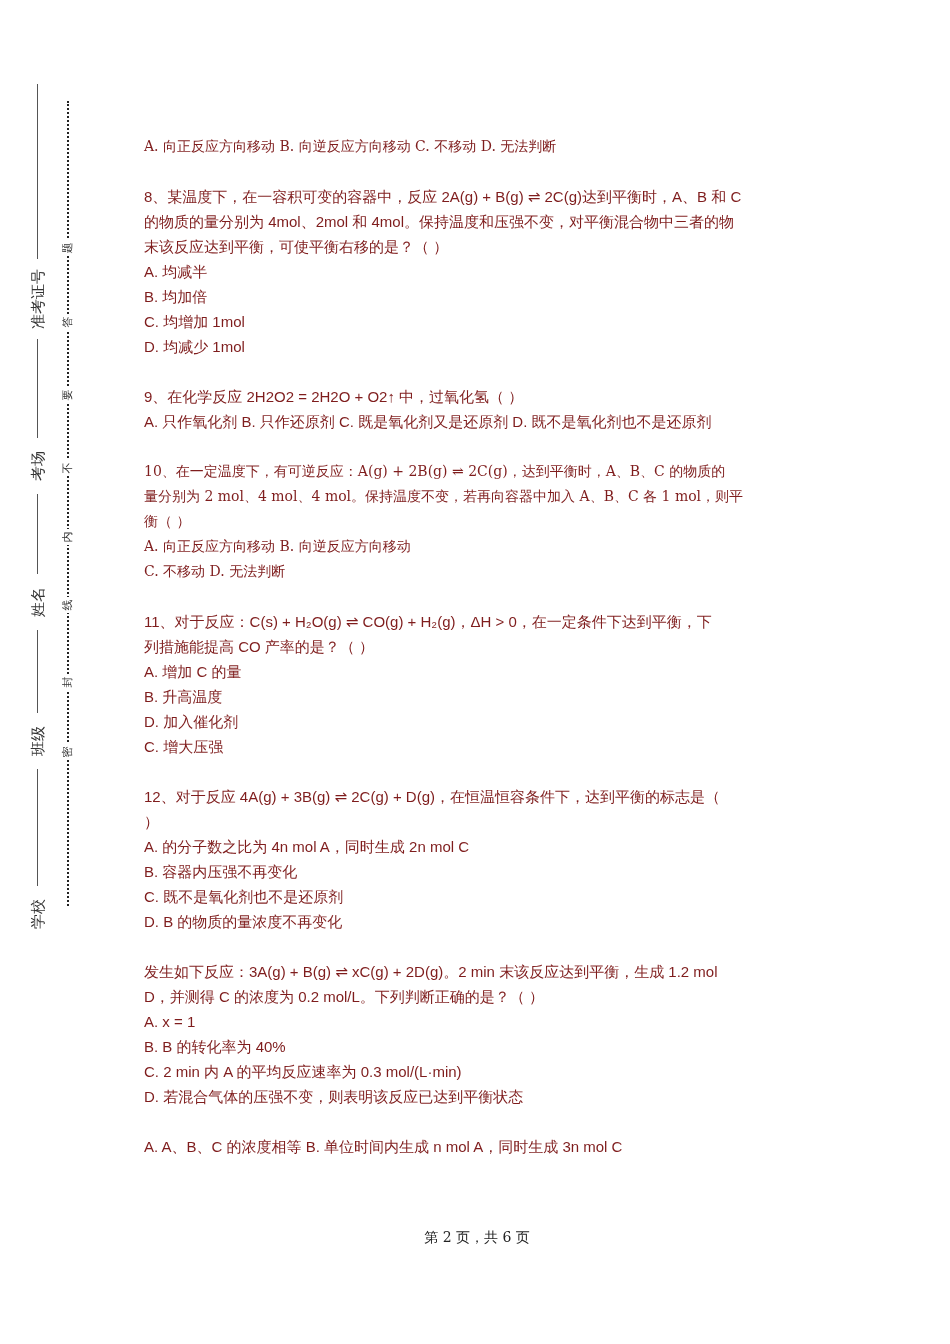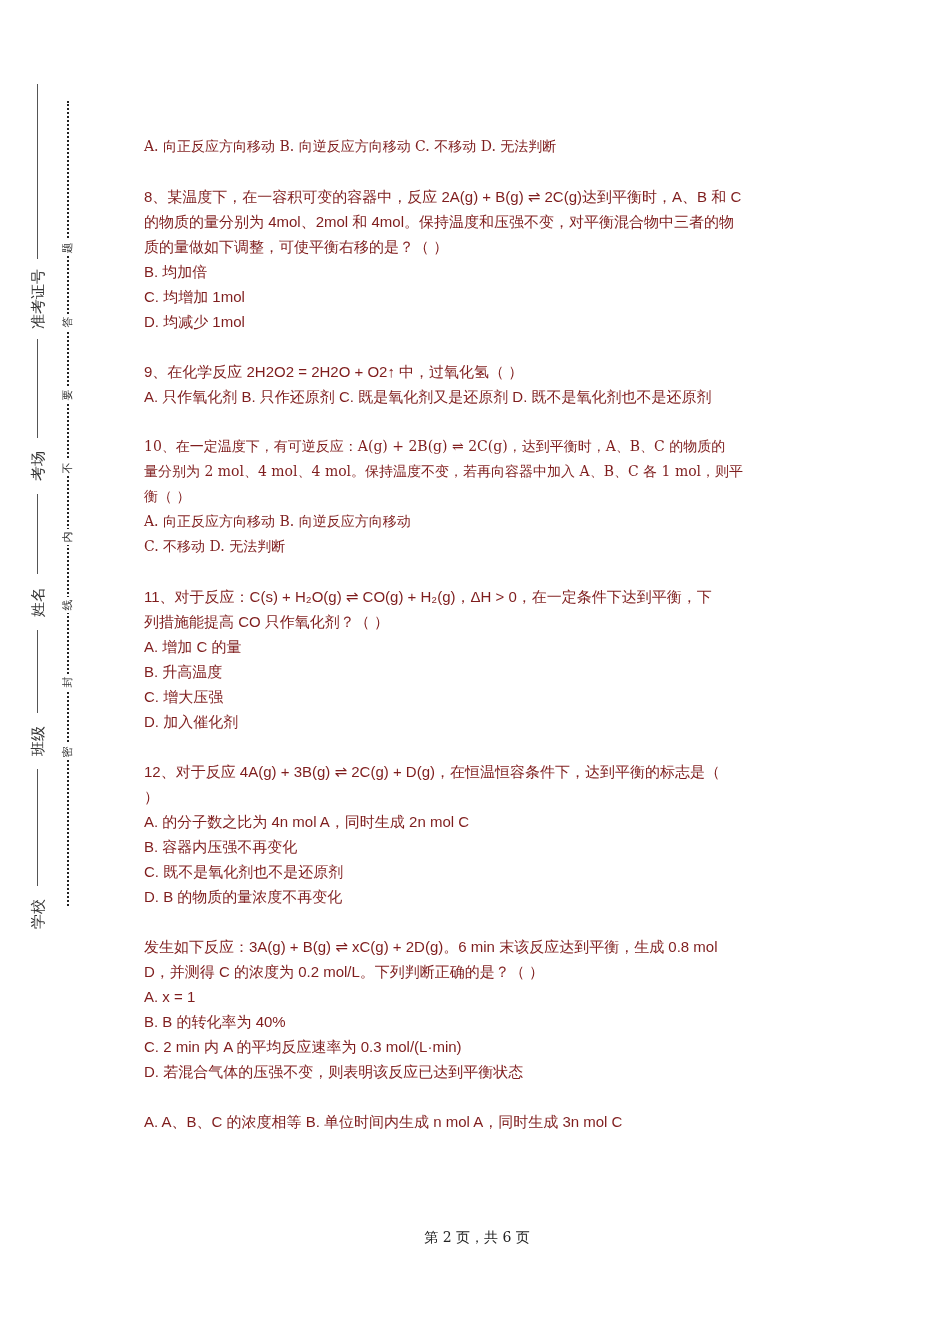--- a/index.html
+++ b/index.html
@@ -115,59 +115,60 @@
   <div class="seal-char" style="top:745px;">密</div>
 </div>
 
 <div class="content">
 
   <div class="line serif">A.  向正反应方向移动  B.  向逆反应方向移动  C.  不移动  D.  无法判断</div>
 
   <div class="question">
     <div class="line">8、某温度下，在一容积可变的容器中，反应 2A(g) + B(g) ⇌ 2C(g)达到平衡时，A、B 和 C</div>
     <div class="line">的物质的量分别为 4mol、2mol 和 4mol。保持温度和压强不变，对平衡混合物中三者的物</div>
-    <div class="line">质的量做如下调整，可使平衡右移的是？（ ）</div>
+    <div class="line">末该反应达到平衡，可使平衡右移的是？（ ）</div>
+    <div class="line">A. 均减半</div>
     <div class="line">B. 均加倍</div>
     <div class="line">C. 均增加 1mol</div>
     <div class="line">D. 均减少 1mol</div>
   </div>
 
   <div class="question">
     <div class="line">9、在化学反应 2H2O2 = 2H2O + O2↑ 中，过氧化氢（ ）</div>
     <div class="line">A. 只作氧化剂 B. 只作还原剂 C. 既是氧化剂又是还原剂 D. 既不是氧化剂也不是还原剂</div>
   </div>
 
   <div class="question serif">
     <div class="line">10、在一定温度下，有可逆反应：A(g) + 2B(g) ⇌ 2C(g)，达到平衡时，A、B、C 的物质的</div>
     <div class="line">量分别为 2 mol、4 mol、4 mol。保持温度不变，若再向容器中加入 A、B、C 各 1 mol，则平</div>
     <div class="line">衡（ ）</div>
     <div class="line">A.  向正反应方向移动  B.  向逆反应方向移动</div>
     <div class="line">C.  不移动  D.  无法判断</div>
   </div>
 
   <div class="question">
     <div class="line">11、对于反应：C(s) + H₂O(g) ⇌ CO(g) + H₂(g)，ΔH &gt; 0，在一定条件下达到平衡，下</div>
-    <div class="line">列措施能提高 CO 只作氧化剂？（ ）</div>
+    <div class="line">列措施能提高 CO 产率的是？（ ）</div>
     <div class="line">A. 增加 C 的量</div>
     <div class="line">B. 升高温度</div>
+    <div class="line">D. 加入催化剂</div>
     <div class="line">C. 增大压强</div>
-    <div class="line">D. 加入催化剂</div>
   </div>
 
   <div class="question">
     <div class="line">12、对于反应 4A(g) + 3B(g) ⇌ 2C(g) + D(g)，在恒温恒容条件下，达到平衡的标志是（</div>
     <div class="line">）</div>
     <div class="line">A. 的分子数之比为 4n mol A，同时生成 2n mol C</div>
     <div class="line">B. 容器内压强不再变化</div>
     <div class="line">C. 既不是氧化剂也不是还原剂</div>
     <div class="line">D. B 的物质的量浓度不再变化</div>
   </div>
 
   <div class="question">
-    <div class="line">发生如下反应：3A(g) + B(g) ⇌ xC(g) + 2D(g)。6 min 末该反应达到平衡，生成 0.8 mol</div>
+    <div class="line">发生如下反应：3A(g) + B(g) ⇌ xC(g) + 2D(g)。2 min 末该反应达到平衡，生成 1.2 mol</div>
     <div class="line">D，并测得 C 的浓度为 0.2 mol/L。下列判断正确的是？（ ）</div>
     <div class="line">A. x = 1</div>
     <div class="line">B. B 的转化率为 40%</div>
     <div class="line">C. 2 min 内 A 的平均反应速率为 0.3 mol/(L·min)</div>
     <div class="line">D. 若混合气体的压强不变，则表明该反应已达到平衡状态</div>
   </div>
 
   <div class="question">
     <div class="line">A. A、B、C 的浓度相等 B. 单位时间内生成 n mol A，同时生成 3n mol C</div>
   </div>

